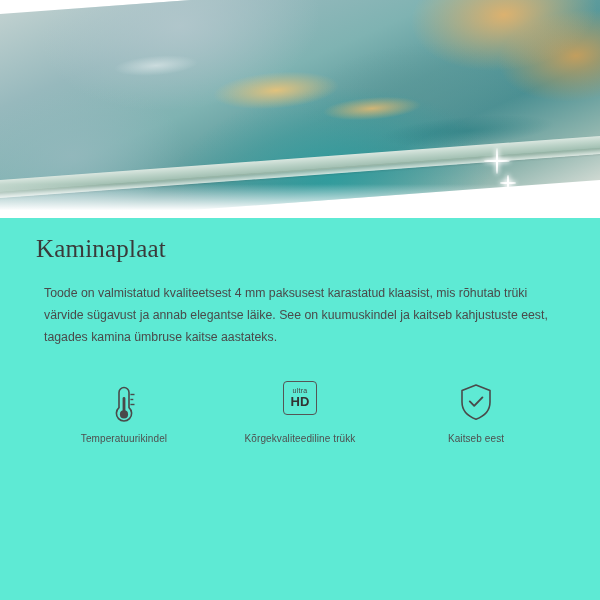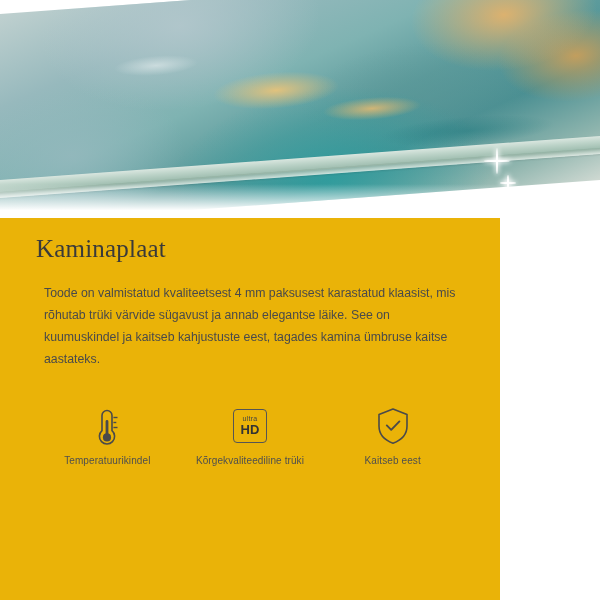--- a/index.html
+++ b/index.html
@@ -10,23 +10,23 @@
   body {
     width: 600px;
     height: 600px;
     overflow: hidden;
     font-family: "Liberation Sans", sans-serif;
     color: #3c3c3c;
   }
 
   .page {
     position: relative;
-    width: 500px;
+    width: 600px;
     height: 600px;
-    background: #eab308;
+    background: #5eead4;
   }
 
   
   .hero {
     position: relative;
     width: 600px;
     height: 218px;
     overflow: hidden;
     background: #ffffff;
   }
@@ -135,21 +135,20 @@
   .feature {
     display: flex;
     flex-direction: column;
     align-items: center;
     justify-content: flex-start;
     padding: 6px 4px 10px 4px;
   }
   .feature .ico {
     height: 46px;
     display: flex;
-    align-items: center;
     justify-content: center;
   }
   .feature .cap {
     margin-top: 6px;
     font-size: 10px;
     color: #4f4f4f;
     text-align: right;
     letter-spacing: 0.1px;
   }
   .ultra-hd {
@@ -213,21 +212,21 @@
         <div class="cap">Temperatuurikindel</div>
       </div>
 
       <div class="feature">
         <div class="ico">
           <div class="ultra-hd">
             <span class="u">ultra</span>
             <span class="hd">HD</span>
           </div>
         </div>
-        <div class="cap">Kõrgekvaliteediline trüki</div>
+        <div class="cap">Kõrgekvaliteediline trükk</div>
       </div>
 
       <div class="feature">
         <div class="ico">
           <svg width="36" height="42" viewBox="0 0 36 42">
             <path d="M18 4 L32 9.5 V21 c0 9.2 -6.2 14.4 -14 17.2 C10.2 35.4 4 30.2 4 21 V9.5 Z" fill="none" stroke="#4a4a4a" stroke-width="1.6" stroke-linejoin="round"></path>
             <path d="M11.8 20.4 l4.4 4.4 l8.2 -8.4" fill="none" stroke="#4a4a4a" stroke-width="1.9" stroke-linecap="round" stroke-linejoin="round"></path>
           </svg>
         </div>
         <div class="cap">Kaitseb eest</div>

